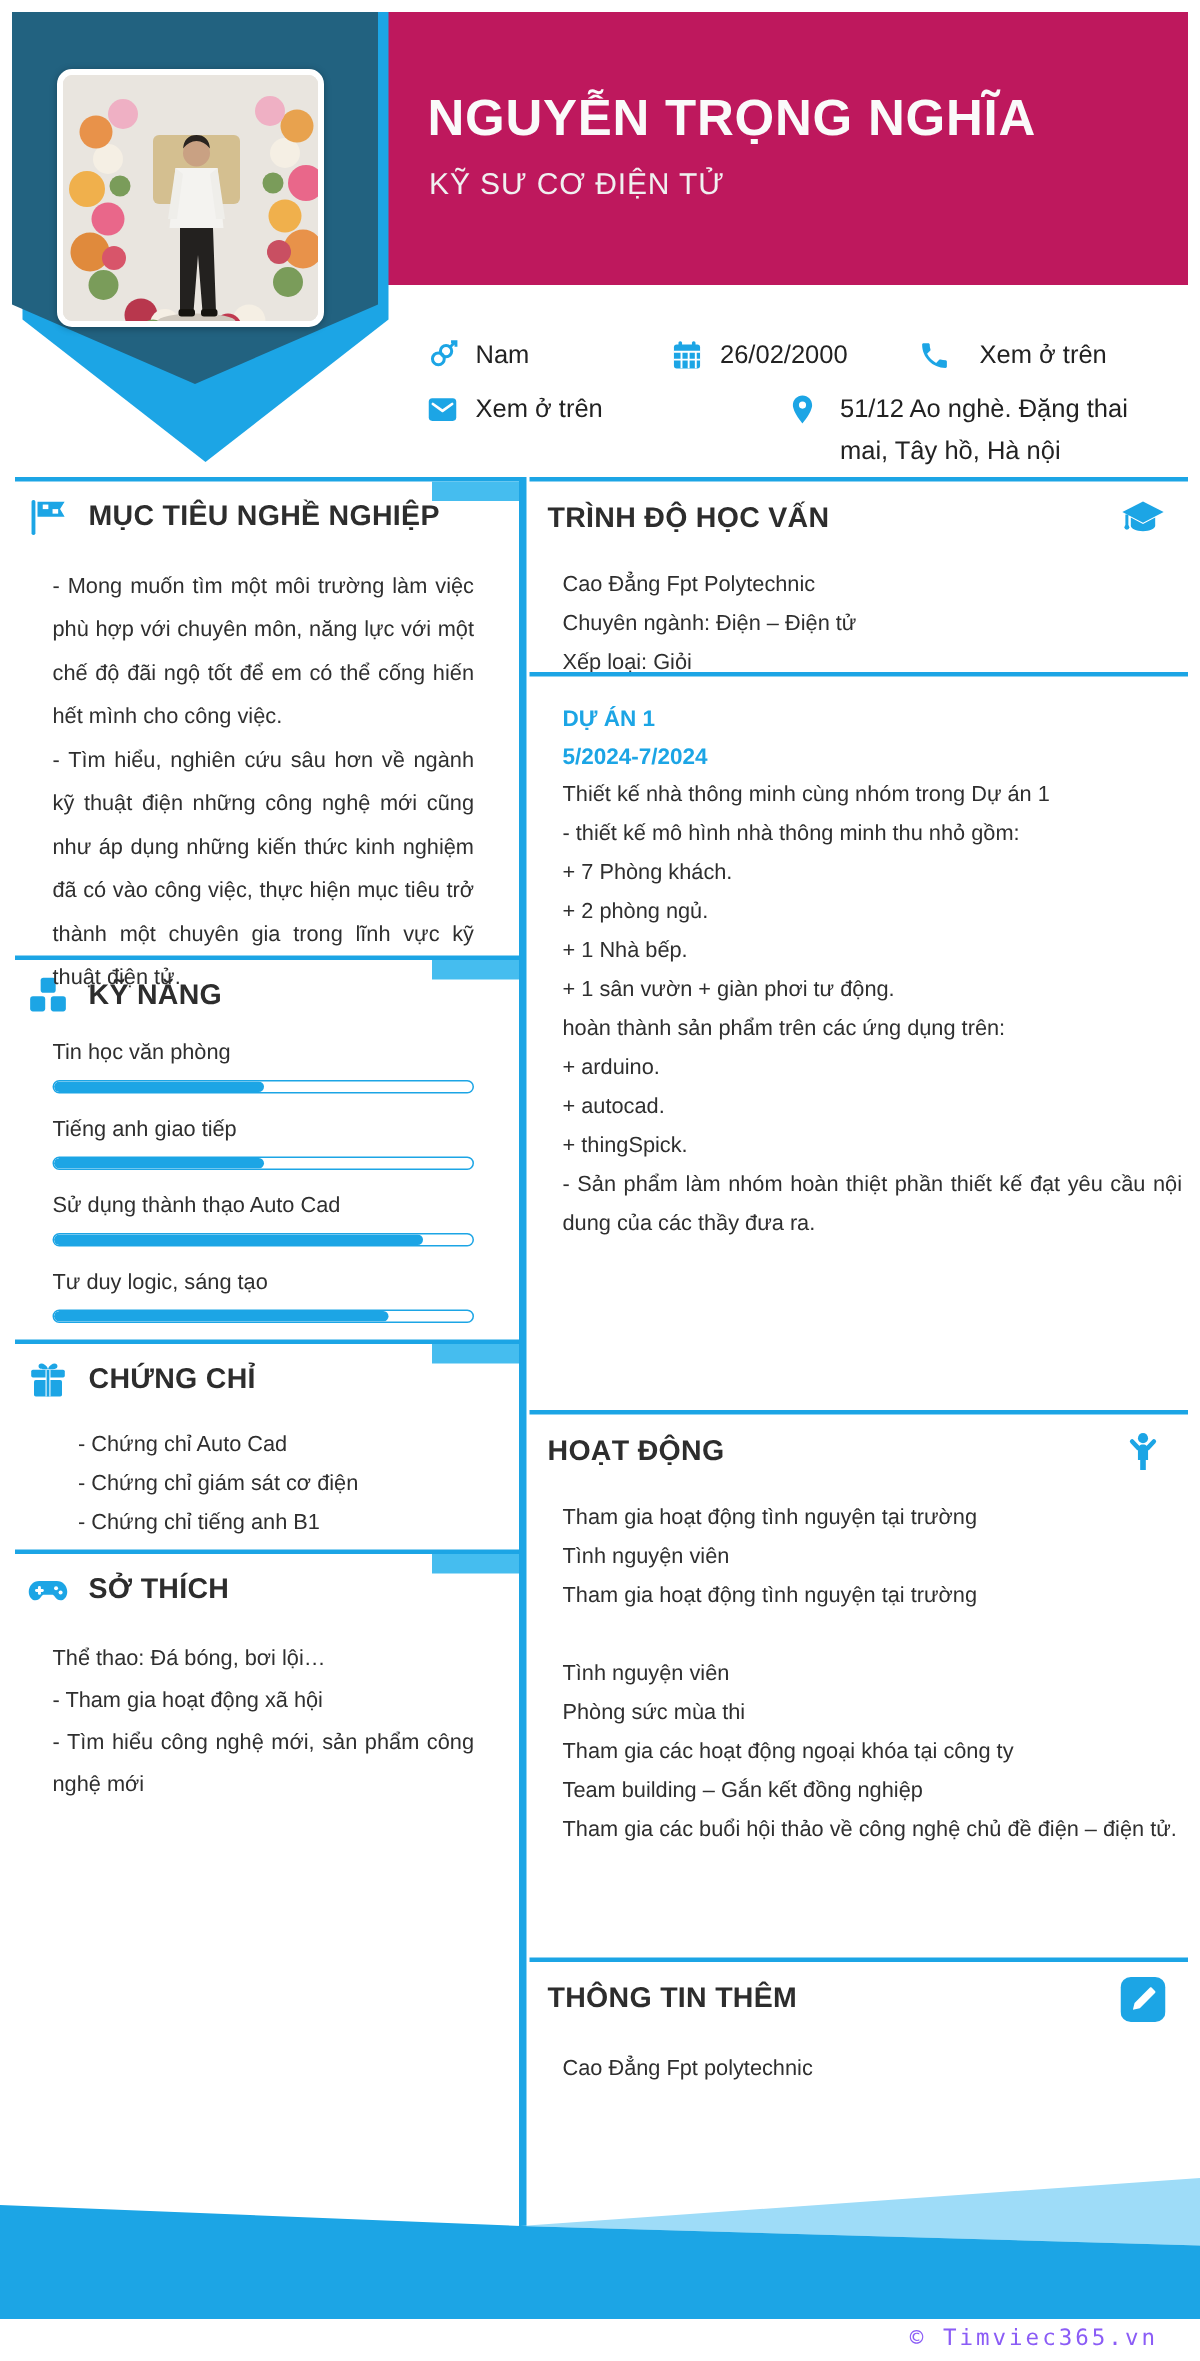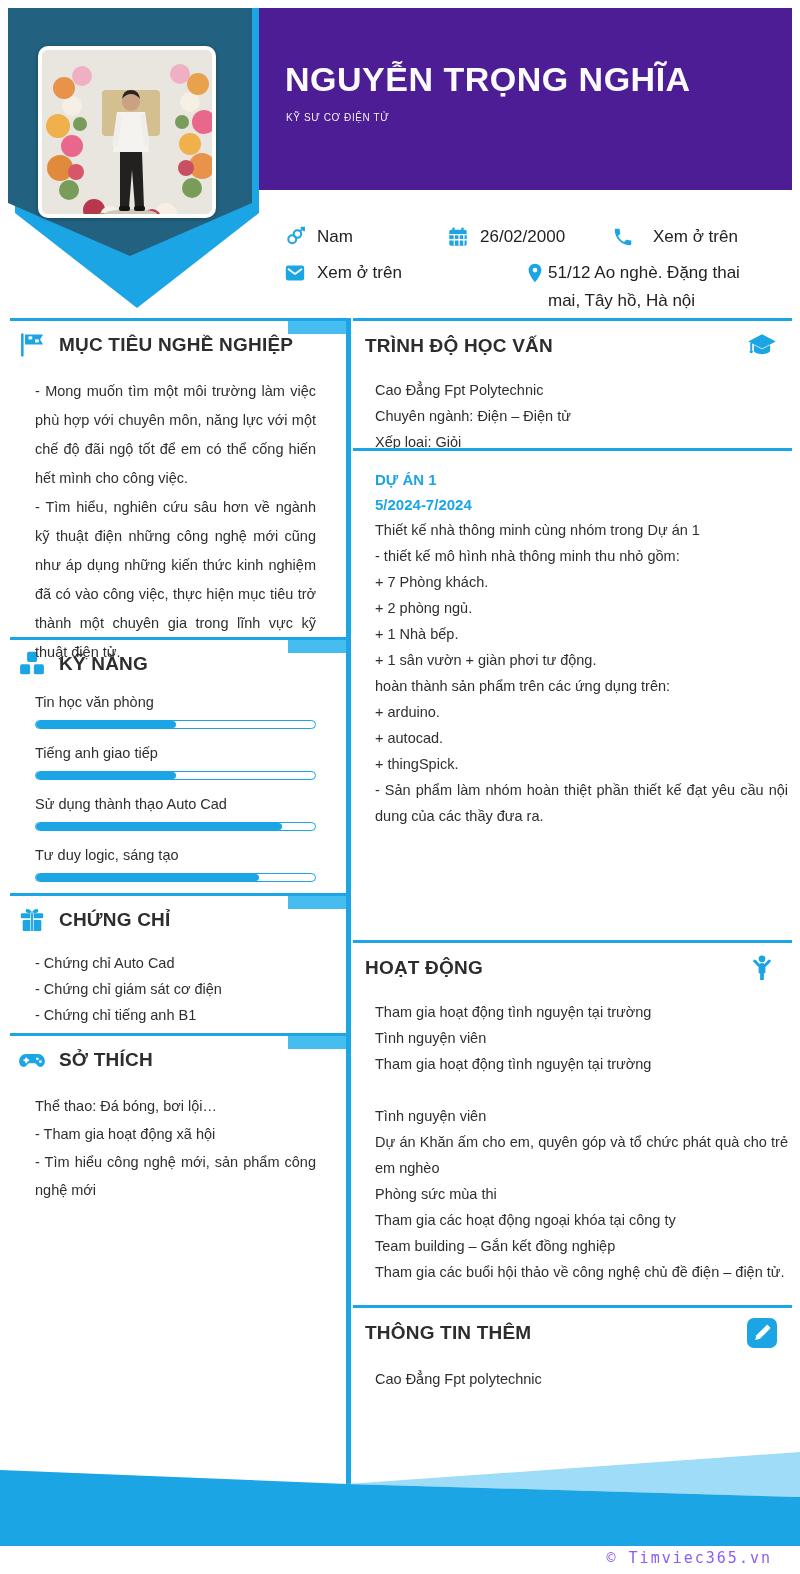--- a/index.html
+++ b/index.html
@@ -3,23 +3,23 @@
 <meta charset="utf-8">
 <style>
   * { margin:0; padding:0; box-sizing:border-box; }
   html,body { background:#fff; }
   .page {
     position:relative; width:800px; height:1574px; margin:0 auto;
     background:#fff; overflow:hidden;
     font-family:"Liberation Sans", sans-serif; color:#303030;
   }
   
-  .name-banner { position:absolute; left:252px; top:8px; width:540px; height:182px; background:#4c1d95; }
+  .name-banner { position:absolute; left:252px; top:8px; width:540px; height:182px; background:#be185d; }
   .full-name { position:absolute; left:33px; top:52px; font-size:34px; font-weight:bold; color:#fafafa; letter-spacing:.5px; }
-  .job-title { position:absolute; left:34px; top:104px; font-size:10px; color:#f0f0f0; letter-spacing:.6px; }
+  .job-title { position:absolute; left:34px; top:104px; font-size:20px; color:#f0f0f0; letter-spacing:.6px; }
   .photo-shape { position:absolute; left:0; top:0; width:280px; height:330px; }
   .photo-frame {
     position:absolute; left:38px; top:46px; width:178px; height:172px;
     border:4px solid #fff; border-radius:10px; overflow:hidden;
     box-shadow:0 1px 5px rgba(0,0,0,.28); background:#e9e5df;
   }
   
   .contact-item { position:absolute; display:flex; align-items:flex-start; gap:11px; font-size:17px; color:#222; }
   .contact-item .c-icon { width:22px; height:22px; flex:0 0 22px; }
   .contact-item .c-text { line-height:22px; }
@@ -36,21 +36,21 @@
   .sec-right .sec-head { padding:10px 15px 0 12px; justify-content:space-between; }
   .sec-right .s-icon { width:30px; height:30px; flex:0 0 30px; }
   
   .l-body { padding:0 30px 0 25px; }
   .para { margin-top:18px; font-size:14.5px; line-height:29px; text-align:justify; color:#2f2f2f; }
   .skill { margin-top:14px; }
   .skill-label { font-size:14.5px; line-height:20px; color:#2f2f2f; }
   .skill-track { margin-top:8px; height:9px; border:1.5px solid #1ca5e5; border-radius:6px; background:#fff; overflow:hidden; }
   .skill-fill { height:100%; background:#1ca5e5; border-radius:6px; }
   .cert-list { margin-top:16px; }
-  .cert-item { font-size:14.5px; line-height:26px; color:#2f2f2f; }
+  .cert-item { font-size:14.5px; line-height:26px; color:#2f2f2f;margin-left:17px; }
   .hobby-list { margin-top:18px; }
   .hobby-item { font-size:14.5px; line-height:28px; text-align:justify; color:#2f2f2f; }
   
   .r-body { padding:0 4px 0 22px; }
   .r-line { font-size:14.5px; line-height:26px; min-height:26px; color:#2f2f2f; text-align:justify; }
   .edu-lines { margin-top:16px; }
   .exp-block { margin-top:16px; }
   .exp-project, .exp-period { font-size:15px; font-weight:bold; color:#1ca5e5; line-height:25px; }
   .act-lines { margin-top:16px; }
   .add-lines { margin-top:18px; }
@@ -157,21 +157,21 @@
   </div>
 
   <div class="contact-item" style="left:284px; top:262px;">
     <svg class="c-icon" viewBox="0 0 24 24">
       <rect x="2" y="3.8" width="20" height="16.5" rx="2.6" class="st"></rect>
       <path d="M5 8 l7 5 7-5" stroke="#fff" stroke-width="2" fill="none" stroke-linecap="round" stroke-linejoin="round"></path>
     </svg>
     <span class="c-text">Xem ở trên</span>
   </div>
 
-  <div class="contact-item c-address" style="left:524px; top:262px; gap:2px;">
+  <div class="contact-item c-address" style="left:524px; top:262px; gap:14px;">
     <svg class="c-icon" viewBox="0 0 24 24">
       <path class="st" d="M12 1.8c-3.9 0-7 3.1-7 7 0 5.2 7 13.4 7 13.4s7-8.2 7-13.4c0-3.9-3.1-7-7-7z"></path>
       <circle cx="12" cy="8.8" r="2.6" fill="#fff"></circle>
     </svg>
     <span class="c-text">51/12 Ao nghè. Đặng thai mai, Tây hồ, Hà nội</span>
   </div>
 
   <div class="divider"></div>
 
   <div class="sec sec-left" style="top:637px;">
@@ -310,21 +310,20 @@
         <path d="M9.4 9.8 6.2 6.4 M14.6 9.8l3.2-3.4" stroke="#1ca5e5" stroke-width="2.4" stroke-linecap="round"></path>
         <path class="st" d="M12 8c-1.7 0-2.7 1.1-2.7 2.8v5.4h1.2v5.4h3v-5.4h1.2v-5.4C14.7 9.1 13.7 8 12 8z"></path>
       </svg>
     </div>
     <div class="r-body act-lines">
       <p class="r-line">Tham gia hoạt động tình nguyện tại trường</p>
       <p class="r-line">Tình nguyện viên</p>
       <p class="r-line">Tham gia hoạt động tình nguyện tại trường</p>
       <p class="r-line"></p>
       <p class="r-line">Tình nguyện viên</p>
-      <p class="r-line">Dự án Khăn ấm cho em, quyên góp và tổ chức phát quà cho trẻ em nghèo</p>
       <p class="r-line">Phòng sức mùa thi</p>
       <p class="r-line">Tham gia các hoạt động ngoại khóa tại công ty</p>
       <p class="r-line">Team building – Gắn kết đồng nghiệp</p>
       <p class="r-line">Tham gia các buổi hội thảo về công nghệ chủ đề điện – điện tử.</p>
     </div>
   </div>
 
   <div class="sec sec-right" style="top:1305px;">
     <div class="sec-head">
       <span class="sec-title">THÔNG TIN THÊM</span>

